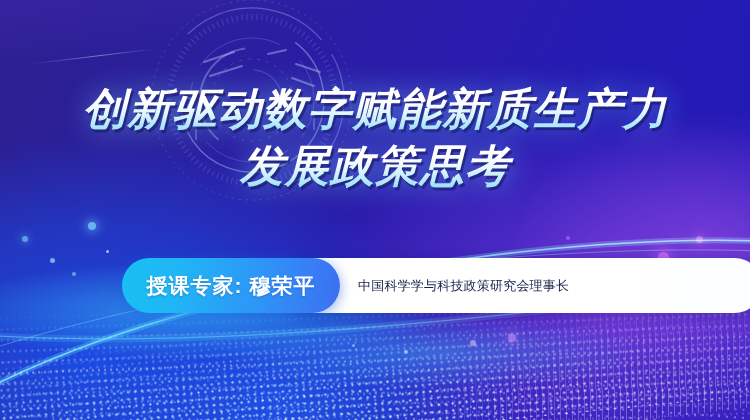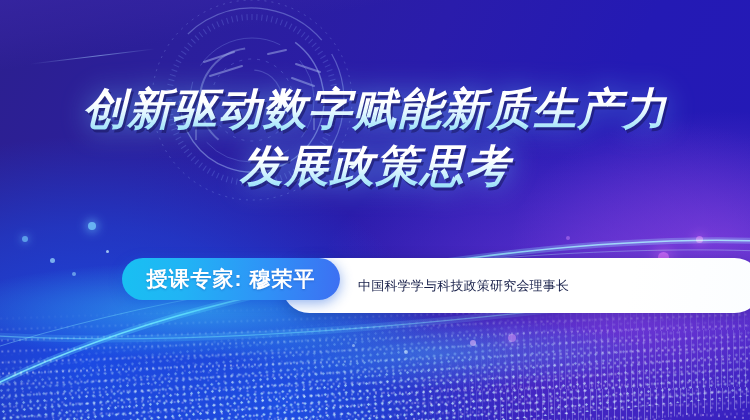--- a/index.html
+++ b/index.html
@@ -174,21 +174,21 @@
     width: 480px;
     height: 55px;
     border-radius: 28px;
     background: linear-gradient(100deg, #ffffff 0%, #ffffff 72%, #fbfdff 100%);
     box-shadow: 0 2px 14px rgba(10,20,90,0.28);
   }
   .speaker-pill {
     position: relative;
     z-index: 2;
     width: 218px;
-    height: 42px;
+    height: 55px;
     border-radius: 28px;
     background: linear-gradient(96deg, #18c0f2 0%, #21b4f5 28%, #2f92f7 66%, #3d6ff2 100%);
     box-shadow: 0 3px 13px rgba(20,90,220,0.48);
     display: flex;
     align-items: center;
     justify-content: center;
   }
   .speaker-pill-label {
     color: #ffffff;
     font-size: 21px;

